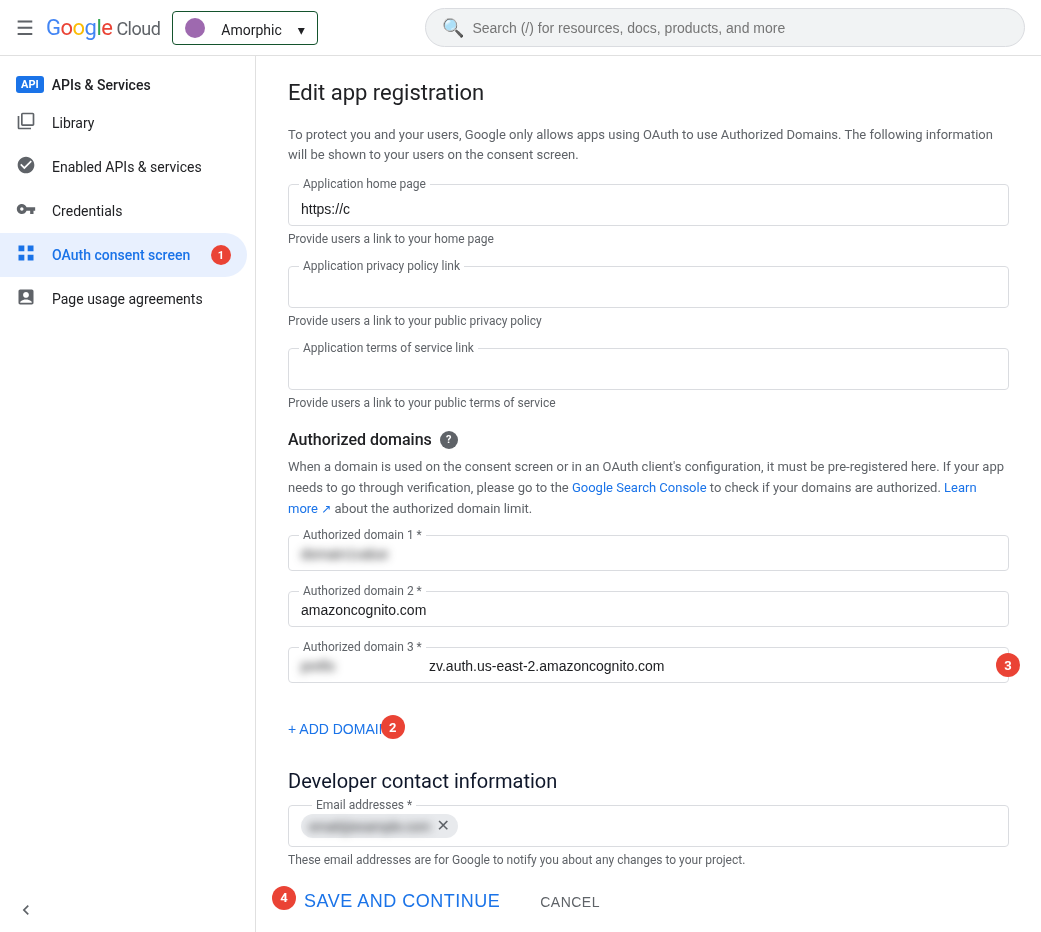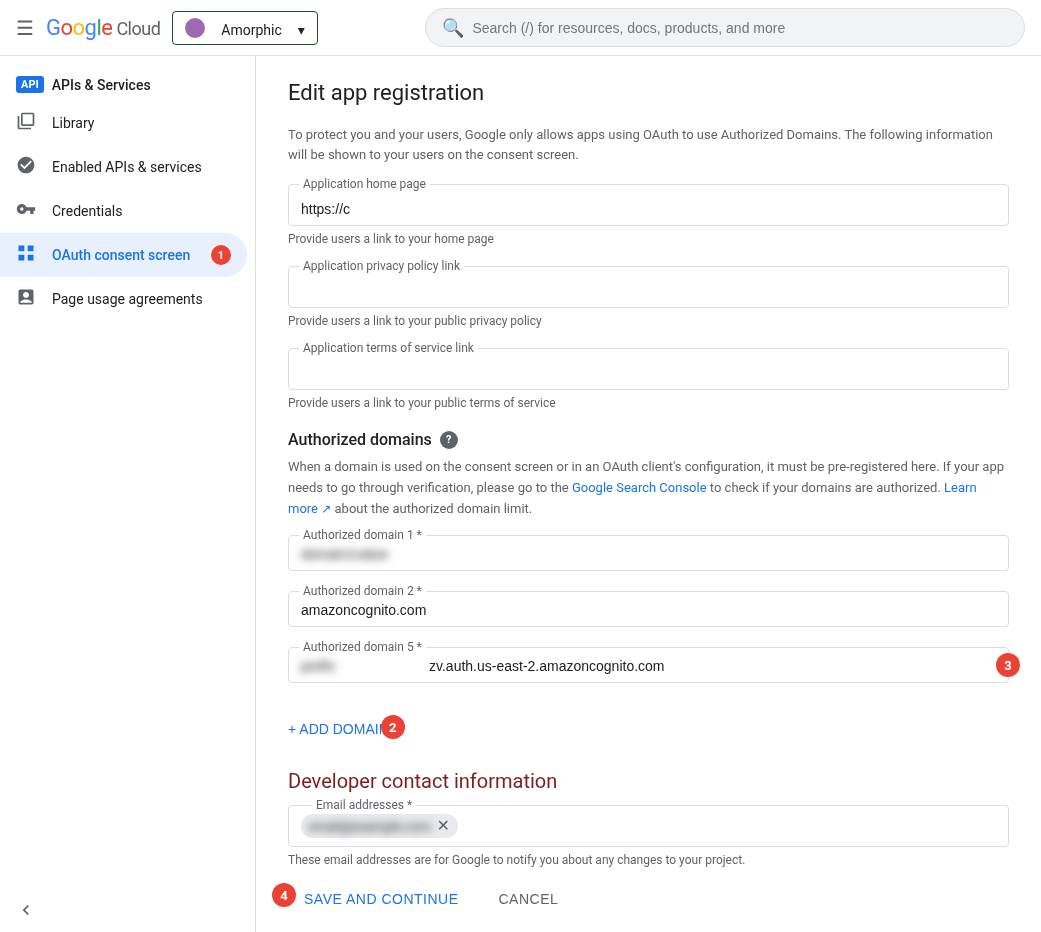--- a/index.html
+++ b/index.html
@@ -145,21 +145,21 @@
 
     .add-domain-btn {
       display: flex; align-items: center; gap: 6px;
       color: #1a73e8; font-size: 14px; font-weight: 500;
       cursor: pointer; background: none; border: none;
       padding: 8px 0; margin-top: 4px;
     }
 
     .dev-contact-section { margin-top: 24px; }
     .dev-contact-title {
-      font-size: 20px; font-weight: 400; color: #7f1d1d; margin-bottom: 12px;
+      font-size: 20px; font-weight: 400; color: #0f172a; margin-bottom: 12px;
     }
     .email-field-wrapper {
       border: 1px solid #dadce0; border-radius: 4px;
       padding: 8px 12px; position: relative;
       display: flex; align-items: center;
     }
     .email-label {
       font-size: 12px; color: #5f6368;
       position: absolute; top: -8px; left: 23px;
       background: #fff; padding: 0 4px;
@@ -178,21 +178,21 @@
     }
     .email-hint { font-size: 12px; color: #5f6368; margin-top: 6px; }
 
     .action-bar {
       display: flex; align-items: center; gap: 8px;
       padding: 16px 0 8px; position: relative;
     }
     .btn-primary {
       background: transparent; color: #1a73e8;
       border: none; padding: 8px 16px;
-      font-size: 14px; font-weight: 500; cursor: pointer;
+      font-size: 18px; font-weight: 500; cursor: pointer;
       border-radius: 4px; text-transform: uppercase; letter-spacing: 0.5px;
     }
     .btn-secondary {
       background: transparent; color: #5f6368;
       border: none; padding: 8px 16px;
       font-size: 14px; font-weight: 500; cursor: pointer;
       border-radius: 4px; text-transform: uppercase; letter-spacing: 0.5px;
     }
 
     
@@ -343,21 +343,21 @@
       </div>
 
       
       <div class="domain-field">
         <span class="domain-label">Authorized domain 2 *</span>
         <input class="domain-input" type="text" value="amazoncognito.com" style="">
       </div>
 
       
       <div class="domain-field" style="position:relative;">
-        <span class="domain-label">Authorized domain 5 *</span>
+        <span class="domain-label">Authorized domain 3 *</span>
         <div style="display:flex; align-items:center; gap:8px;">
           <input class="domain-input blurred" type="text" value="prefix" style="width: 120px; filter: blur(4px);">
           <input class="domain-input" type="text" value="zv.auth.us-east-2.amazoncognito.com" style="flex: 1 1 0%;">
         </div>
         <div class="step-badge" style="right:-12px; top:50%; transform:translateY(-50%);">3</div>
       </div>
 
       
       <div style="position:relative; display:inline-block; margin-top:6px;">
         <button class="add-domain-btn">

